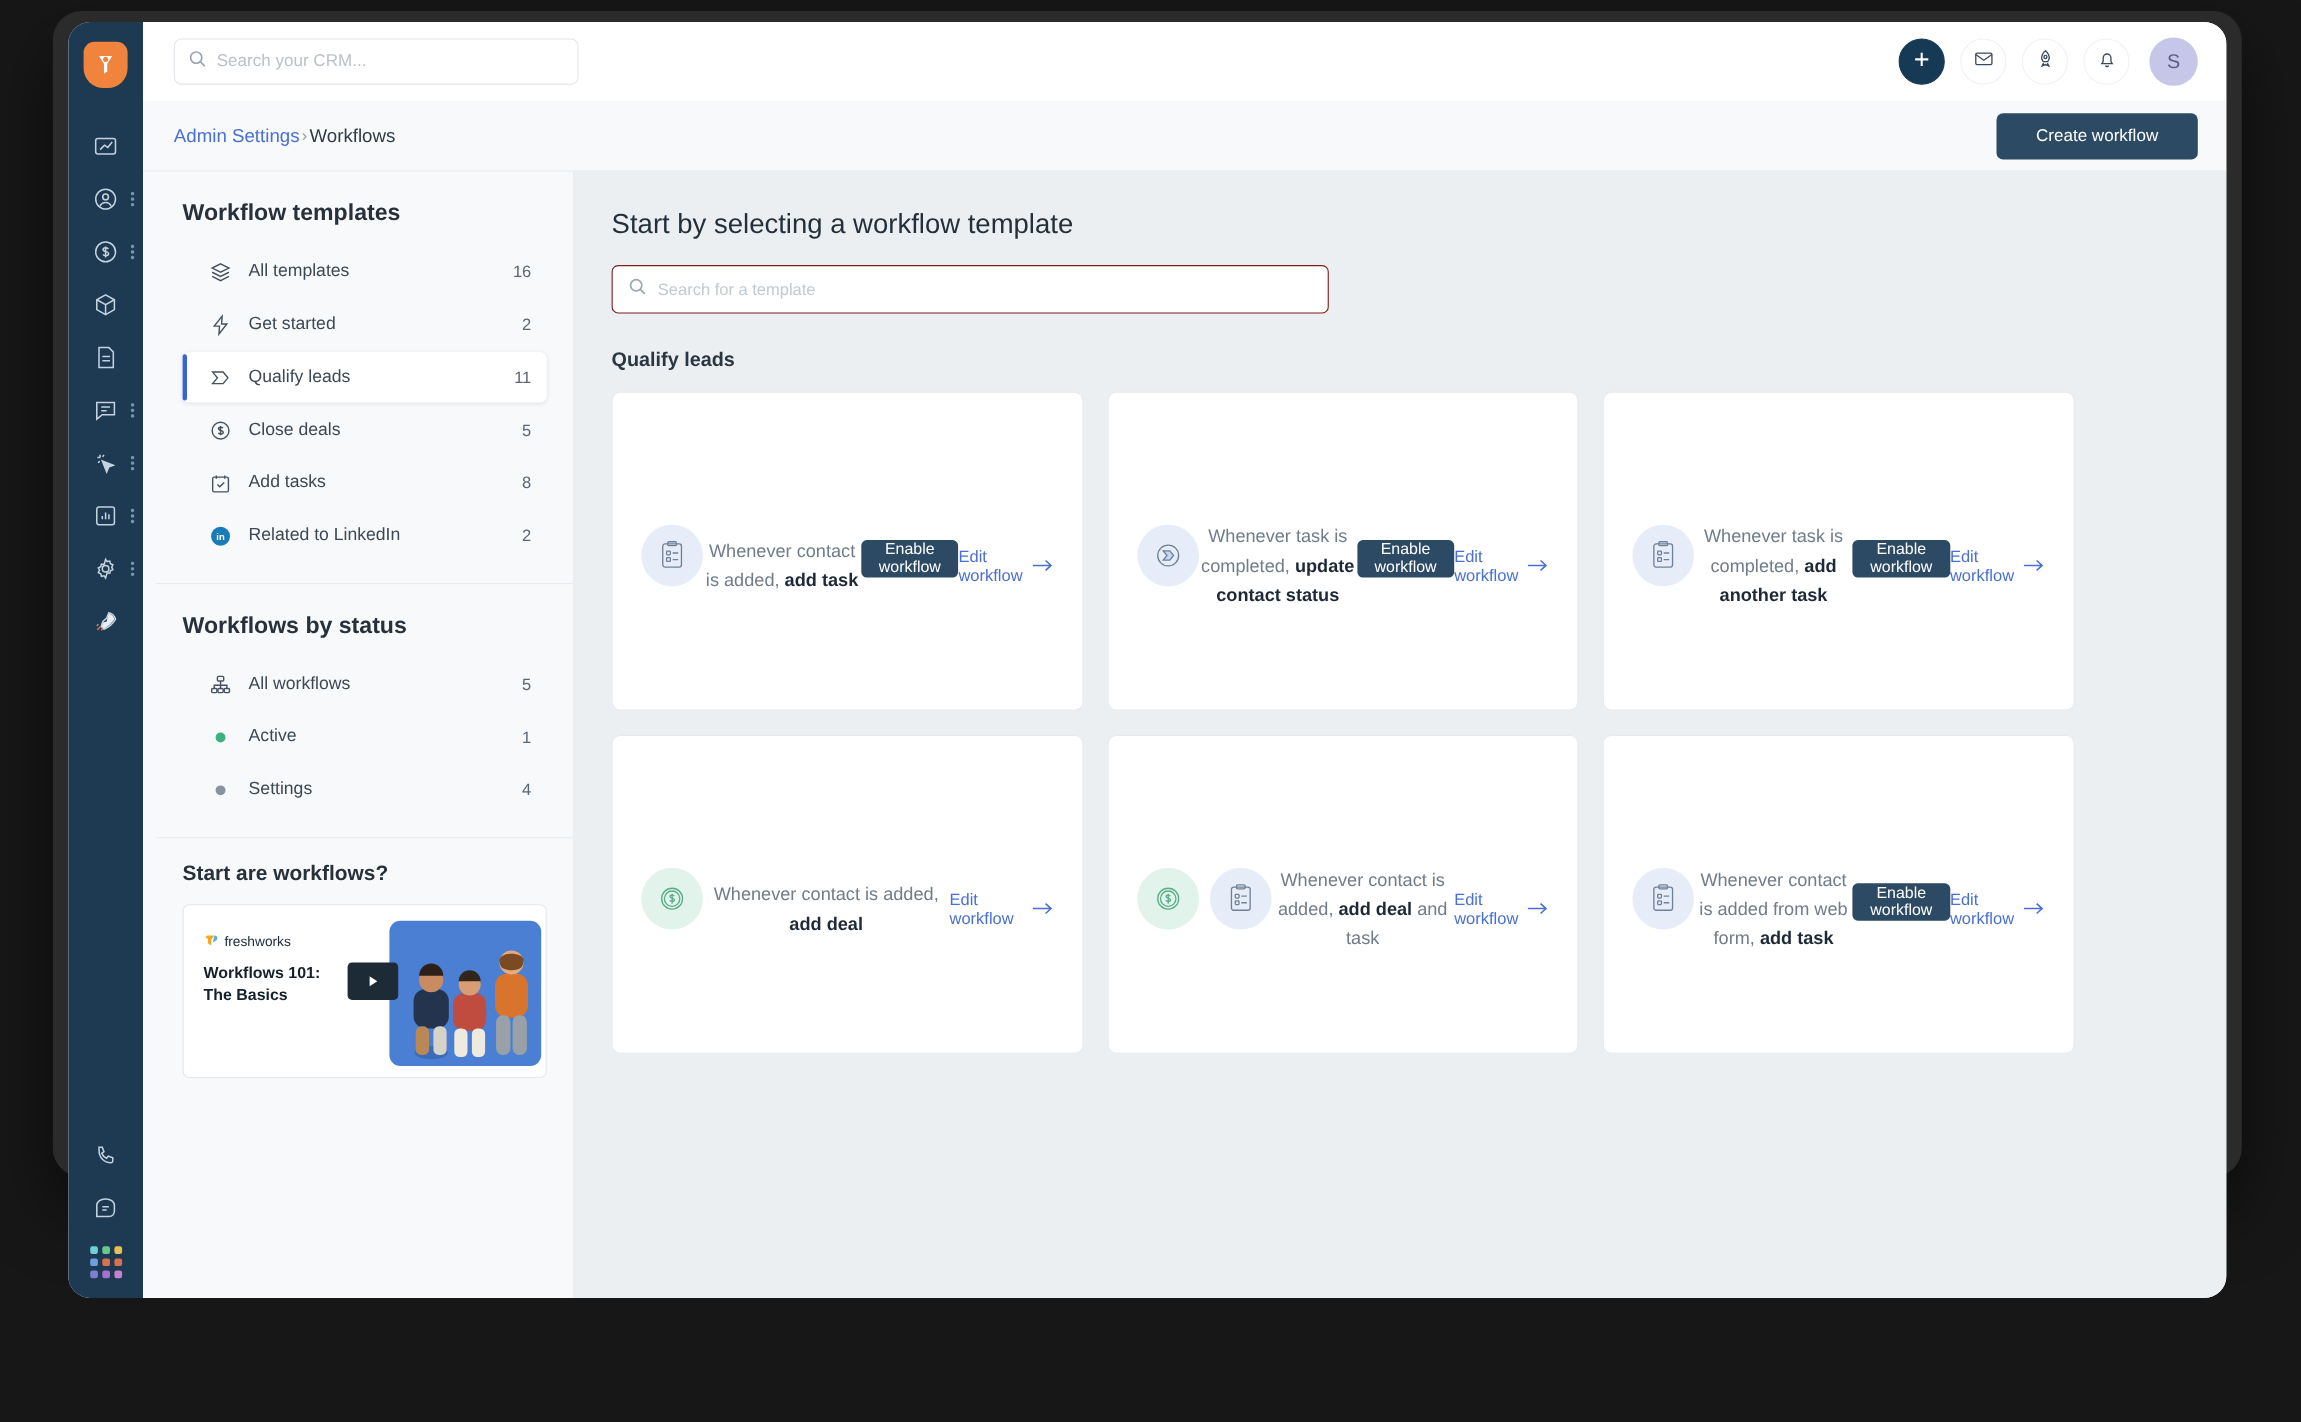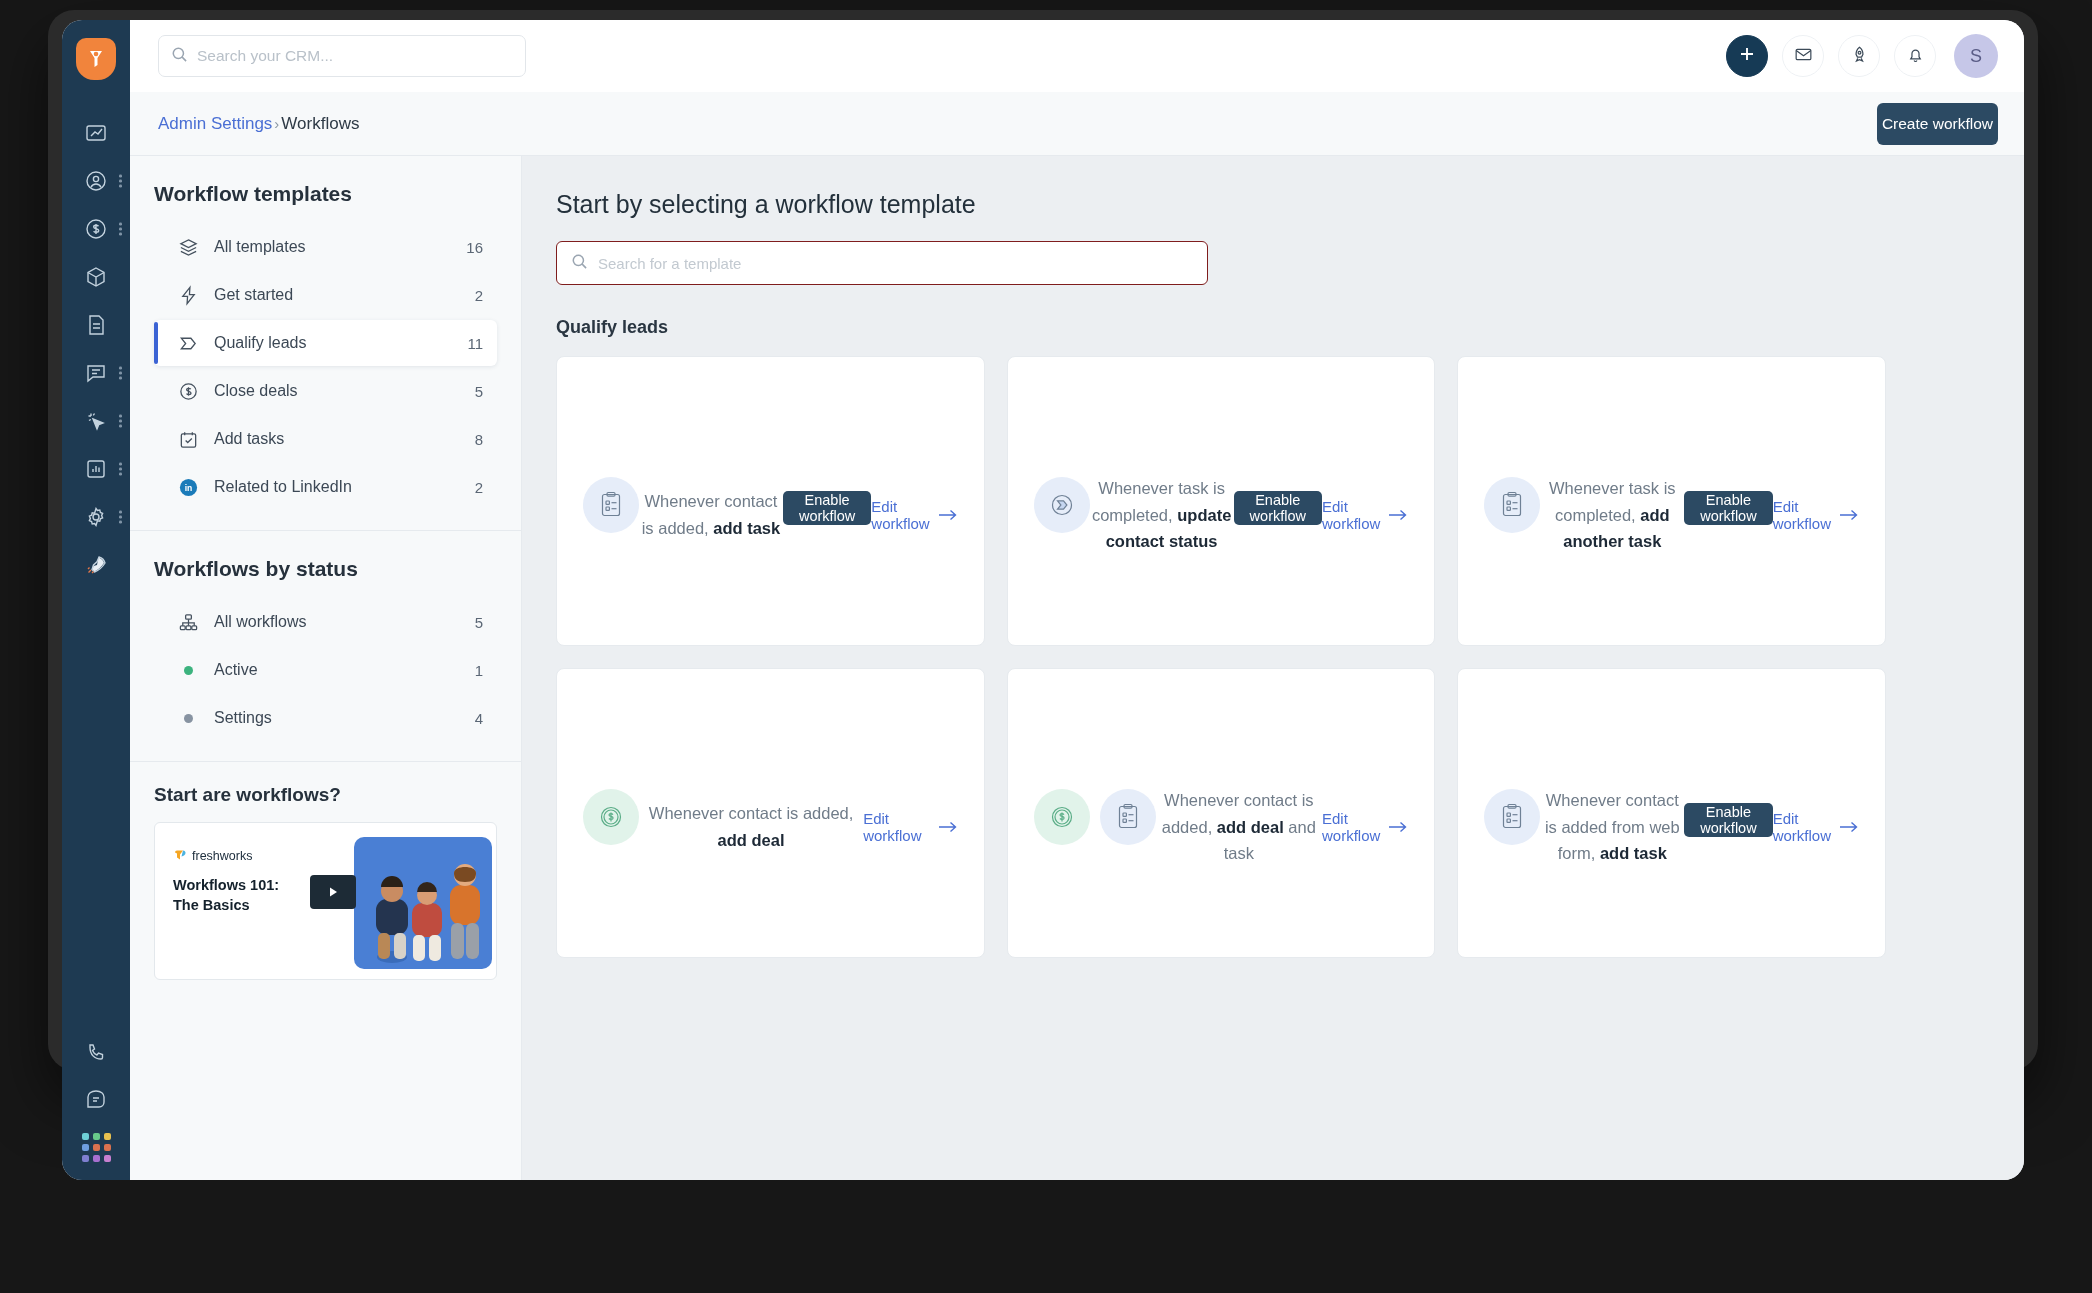--- a/index.html
+++ b/index.html
@@ -135,34 +135,34 @@
     padding: 0 26px 0 28px;
   }
   #breadcrumb { display: flex; align-items: center; gap: 2px; font-size: 17px; }
   #breadcrumb .crumb-link { color: #4a6fd4; cursor: pointer; }
   #breadcrumb .crumb-sep { color: #8b98a5; font-size: 15px; }
   #breadcrumb .crumb-current { color: #2e3a46; }
   #create-workflow {
     margin-left: auto;
     background: #2c4a63; color: #fff;
     border: 0; border-radius: 6px;
-    height: 42px; padding: 0 5px;
+    height: 42px; padding: 0 36px;
     font-size: 15.5px; cursor: pointer;
     font-family: "Liberation Sans", sans-serif;
   }
 
   
   #body-split { flex: 1; display: flex; min-height: 0; }
 
   
   #sidebar {
     width: 392px; flex: 0 0 392px;
     background: #f7f9fa;
     border-right: 1px solid #e6eaee;
-    padding: 0 0 0 0;
+    padding: 0 0 0 12px;
     overflow: hidden;
   }
   .sb-section { padding: 26px 24px 18px 24px; }
   .sb-section + .sb-section { border-top: 1px solid #e6eaee; }
   .sb-title { font-size: 21px; color: #26313c; margin-bottom: 18px; font-weight: 600; }
   .sb-item {
     height: 46px;
     display: flex; align-items: center;
     padding: 0 14px 0 22px;
     border-radius: 6px;

